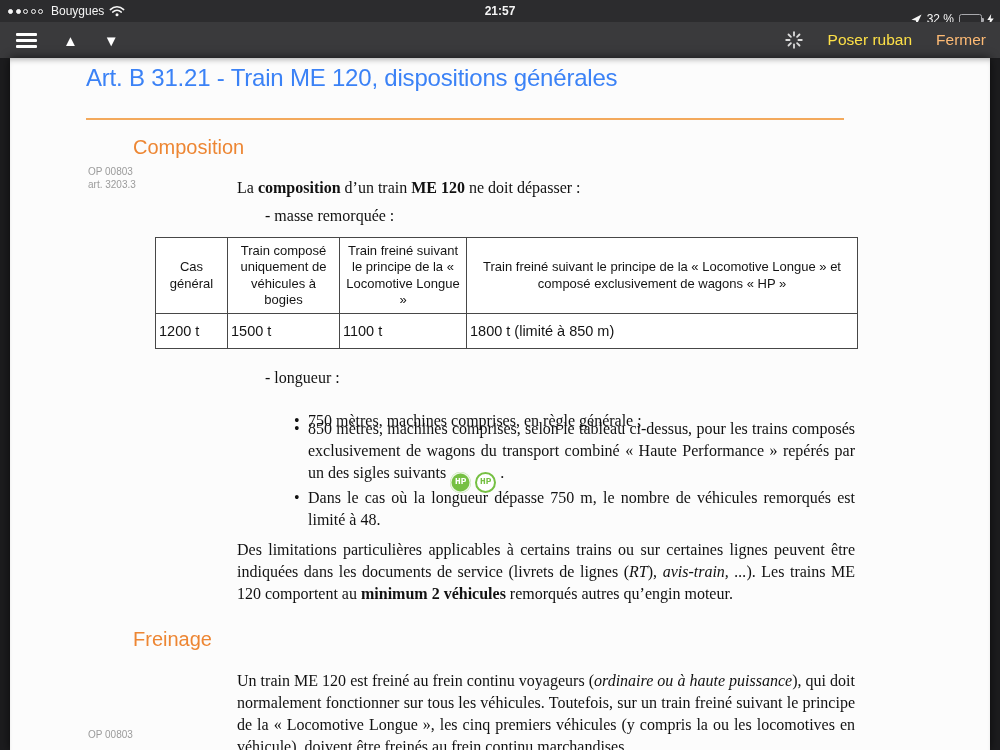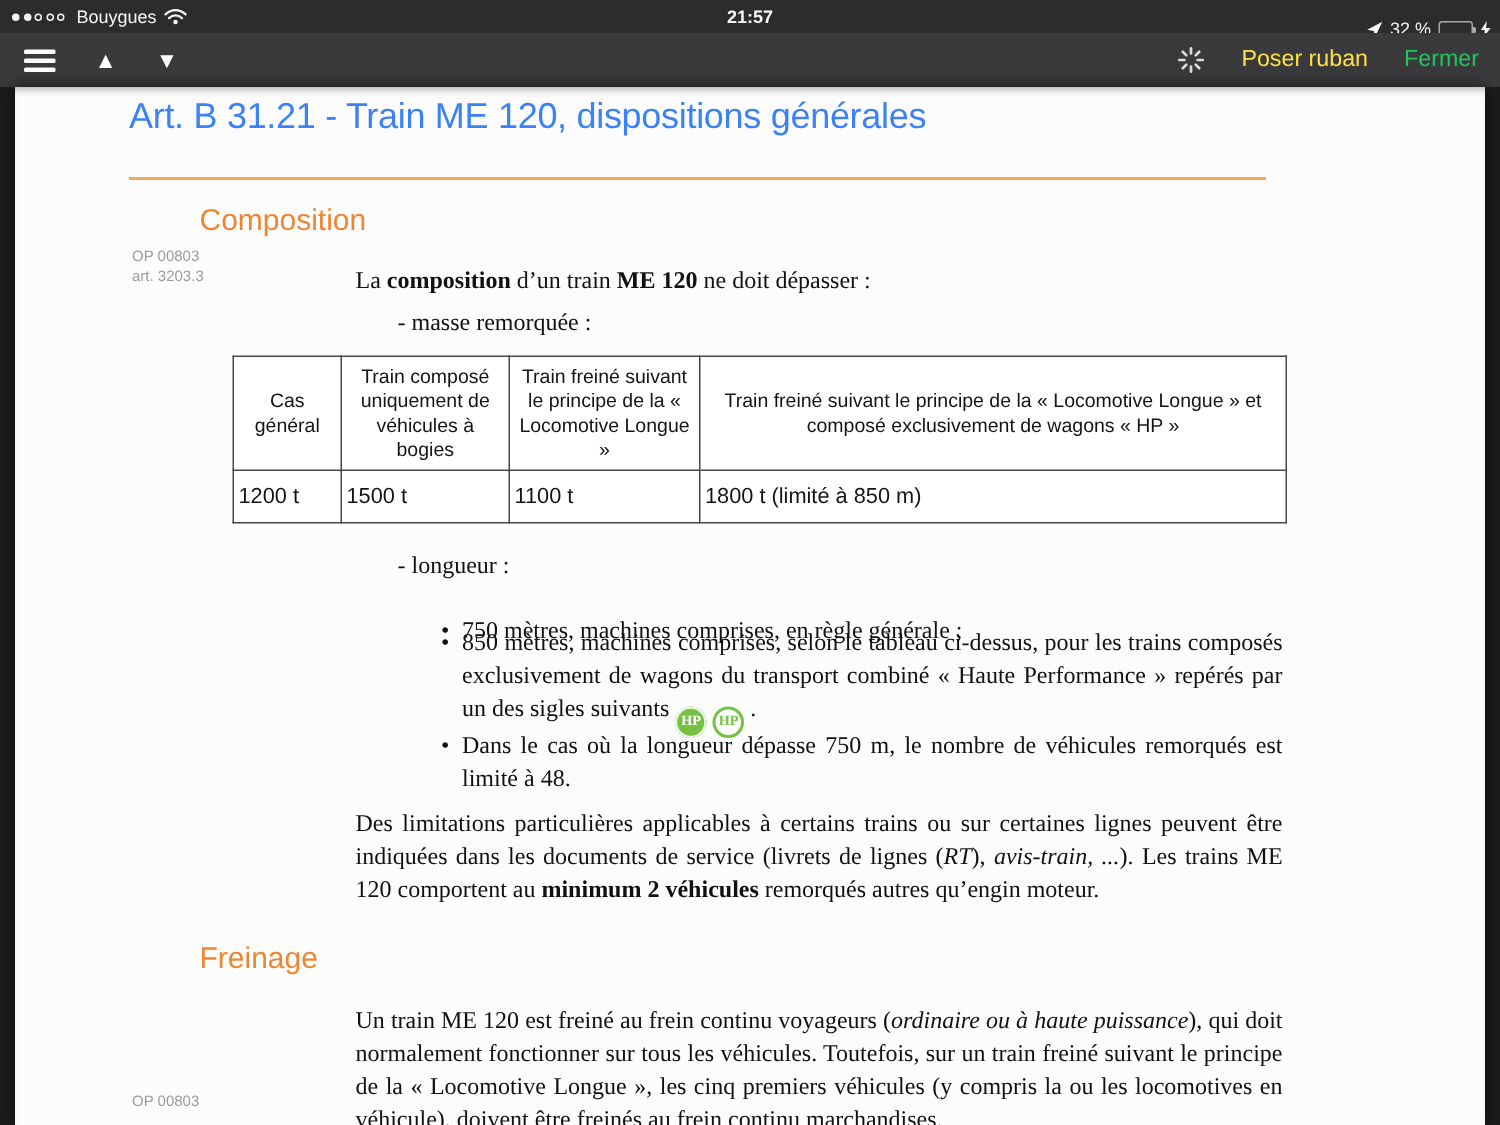--- a/index.html
+++ b/index.html
@@ -33,21 +33,21 @@
   .hamburger { width:21px; height:15px; display:flex; flex-direction:column; justify-content:space-between; cursor:pointer; }
   .hamburger div { height:3px; background:#fff; border-radius:1px; }
   .tri { color:#fff; font-size:15px; line-height:15px; cursor:pointer; }
   .nav-title {
     position:absolute; left:250px; width:480px; text-align:center;
     color:#e9e9ea; font-size:15.5px; white-space:nowrap; overflow:hidden;
   }
   .nav-right { position:absolute; right:14px; display:flex; align-items:center; gap:24px; }
   .nav-btn { font-size:15.5px; cursor:pointer; }
   .btn-disabled { color:#fde047; }
-  .btn-white { color:#22c55e; }
+  .btn-white { color:#fdba74; }
   
   .page {
     position:absolute; left:10px; top:58px; width:980px; height:692px;
     background:#fcfcfc; color:#1a1a1a;
     box-shadow:0 0 9px rgba(0,0,0,.65), inset 0 5px 6px -4px rgba(0,0,0,.35);
   }
   .abs { position:absolute; }
   .doc-title { left:76px; top:6px; font-size:24px; color:#3b82f6; letter-spacing:-0.2px; }
   .doc-rule { left:76px; top:60px; width:758px; height:2px; background:#f3a95c; }
   .section-heading { left:123px; font-size:20px; color:#ed8633; }
@@ -64,21 +64,21 @@
   .comp-table th, .comp-table td {
     border:1px solid #474747; vertical-align:middle;
     font-weight:normal; color:#141414;
   }
   .comp-table th { font-size:13px; line-height:16.5px; height:76px; padding:2px 3px; }
   .comp-table td { font-size:14.5px; height:35px; padding:0 3px; }
   
   .hp-badge {
     display:inline-flex; width:21px; height:21px; border-radius:50%;
     align-items:center; justify-content:center;
-    font-family:Liberation Serif, serif; font-size:9.5px; font-weight:bold;
+    font-family:Liberation Mono, monospace; font-size:9.5px; font-weight:bold;
     vertical-align:-6px; margin-left:4px; text-indent:0;
   }
   .hp-solid { background:#76c043; color:#fff; box-shadow:inset 0 0 0 1.5px rgba(255,255,255,.85); }
   .hp-outline { background:#fff; color:#76c043; border:2px solid #76c043; }
   svg { display:block; }
 </style>
 </head>
 <body>
 
 <div class="status-bar">

